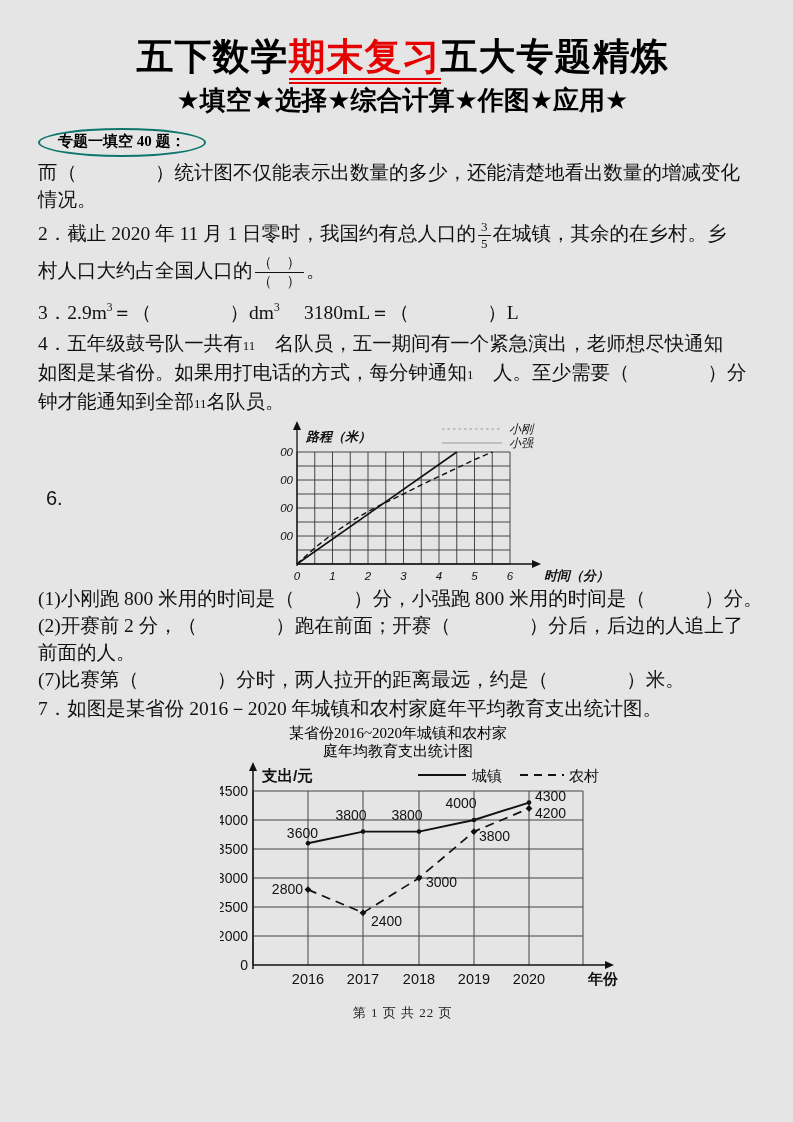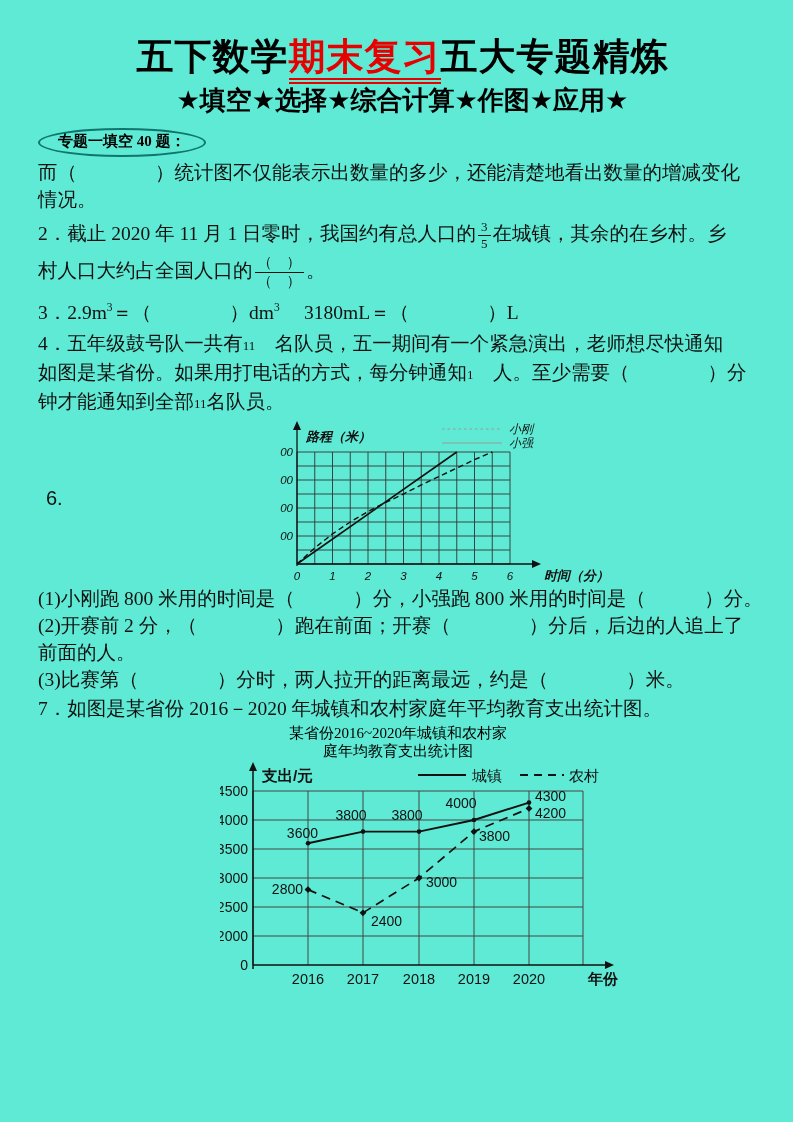--- a/index.html
+++ b/index.html
@@ -1,17 +1,17 @@
 <!DOCTYPE html>
 <html><head>
 <meta charset="utf-8">
 <style>
   html,body{margin:0;padding:0;background:#ffffff;}
   .page{
-    position:relative;width:793px;height:1122px;margin:0 auto;background:#5eead4;color:#111;
+    position:relative;width:793px;height:1122px;margin:0 auto;background:#e5e5e5;color:#111;
     font-family:"Liberation Serif","DejaVu Serif",serif;
     box-sizing:border-box;padding:34px 26px 0 38px;overflow:hidden;
   }
   .title{
     margin:0 0 4px;text-align:center;color:#000;
     font-family:"Liberation Sans","DejaVu Sans",sans-serif;
     font-size:37px;font-weight:bold;letter-spacing:1px;line-height:1.25;
   }
   .title .hl{color:#e60000;border-bottom:6px double #e60000;padding-bottom:1px;}
   .subtitle{
@@ -123,21 +123,21 @@
           <text x="229" y="26" font-size="12" text-anchor="start" font-weight="normal" fill="#333">小强</text>
           <polyline points="17,143 34.75,126.9 52.5,112.9 70.25,101 88,90.5 105.75,81.39999999999999 123.5,73 141.25,63.89999999999999 159,55.499999999999986 176.75,47.099999999999994 194.5,38.69999999999999 212.25,30.999999999999986" fill="none" stroke="#111" stroke-width="1.4" stroke-dasharray="5.5 3.5"></polyline>
           <polyline points="17,143 176.75,30.999999999999986" fill="none" stroke="#111" stroke-width="1.6"></polyline>
         </svg></div>
   </div>
 
   <div class="qblock" id="q6subs">
       <div class="line"><span>(1)小刚跑 800 米用的时间是（　　　）分，小强跑 800 米用的时间是（　　　）分。</span></div>
       <div class="line"><span>(2)开赛前 2 分，（　　　　）跑在前面；开赛（　　　　）分后，后边的人追上了</span></div>
       <div class="line"><span>前面的人。</span></div>
-      <div class="line"><span>(3)比赛第（　　　　）分时，两人拉开的距离最远，约是（　　　　）米。</span></div>
+      <div class="line"><span>(7)比赛第（　　　　）分时，两人拉开的距离最远，约是（　　　　）米。</span></div>
     </div>
   <div class="qblock" id="q7">
       <div class="line"><span>7．如图是某省份 2016－2020 年城镇和农村家庭年平均教育支出统计图。</span></div>
     </div>
 
   <div class="chart2block">
     <div class="c2title">
       <div>某省份2016~2020年城镇和农村家</div>
       <div>庭年均教育支出统计图</div>
     </div>
@@ -199,13 +199,14 @@
           <text x="241" y="46" font-size="14" text-anchor="middle" font-weight="normal" fill="#111">4000</text>
           <text x="315" y="38.60000000000002" font-size="14" text-anchor="start" font-weight="normal" fill="#111">4300</text>
           <text x="83" y="131.6" font-size="14" text-anchor="end" font-weight="normal" fill="#111">2800</text>
           <text x="151" y="163.8" font-size="14" text-anchor="start" font-weight="normal" fill="#111">2400</text>
           <text x="206" y="125" font-size="14" text-anchor="start" font-weight="normal" fill="#111">3000</text>
           <text x="259" y="78.6" font-size="14" text-anchor="start" font-weight="normal" fill="#111">3800</text>
           <text x="315" y="56.39999999999999" font-size="14" text-anchor="start" font-weight="normal" fill="#111">4200</text>
         </svg></div>
   </div>
 
+  <div class="footer">第 1 页 共 22 页</div>
 </div>
 
 </body></html>

